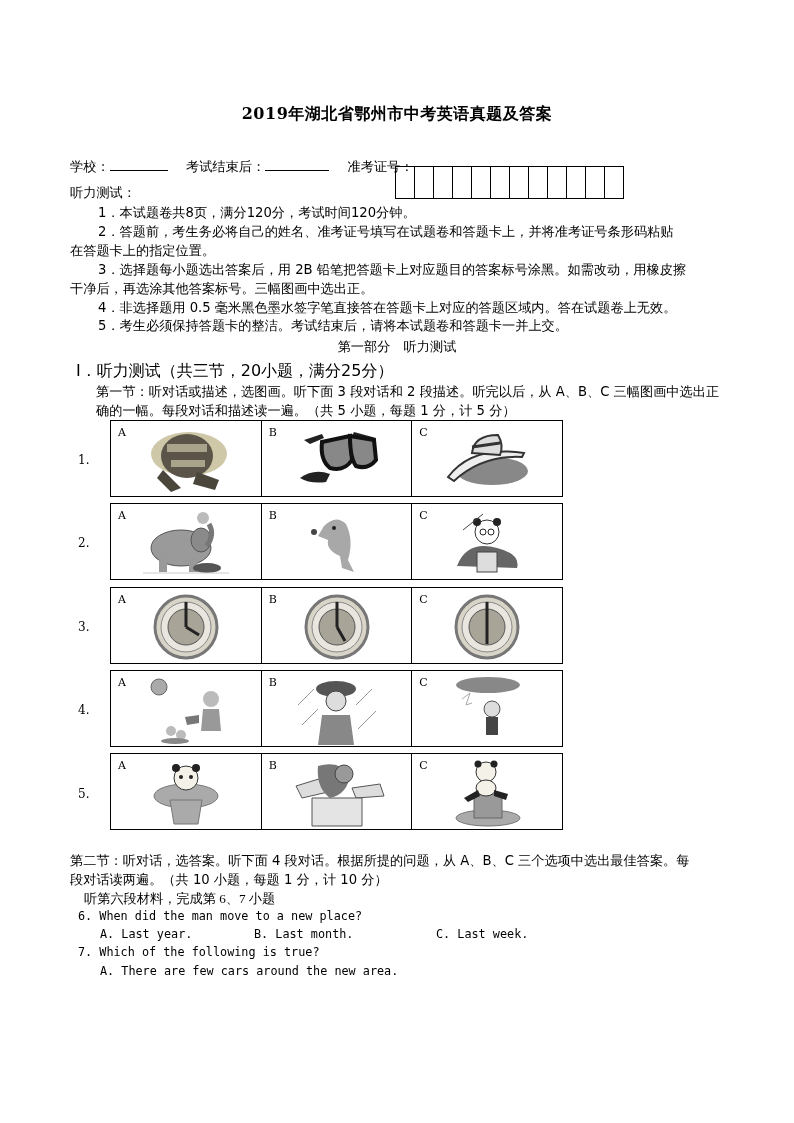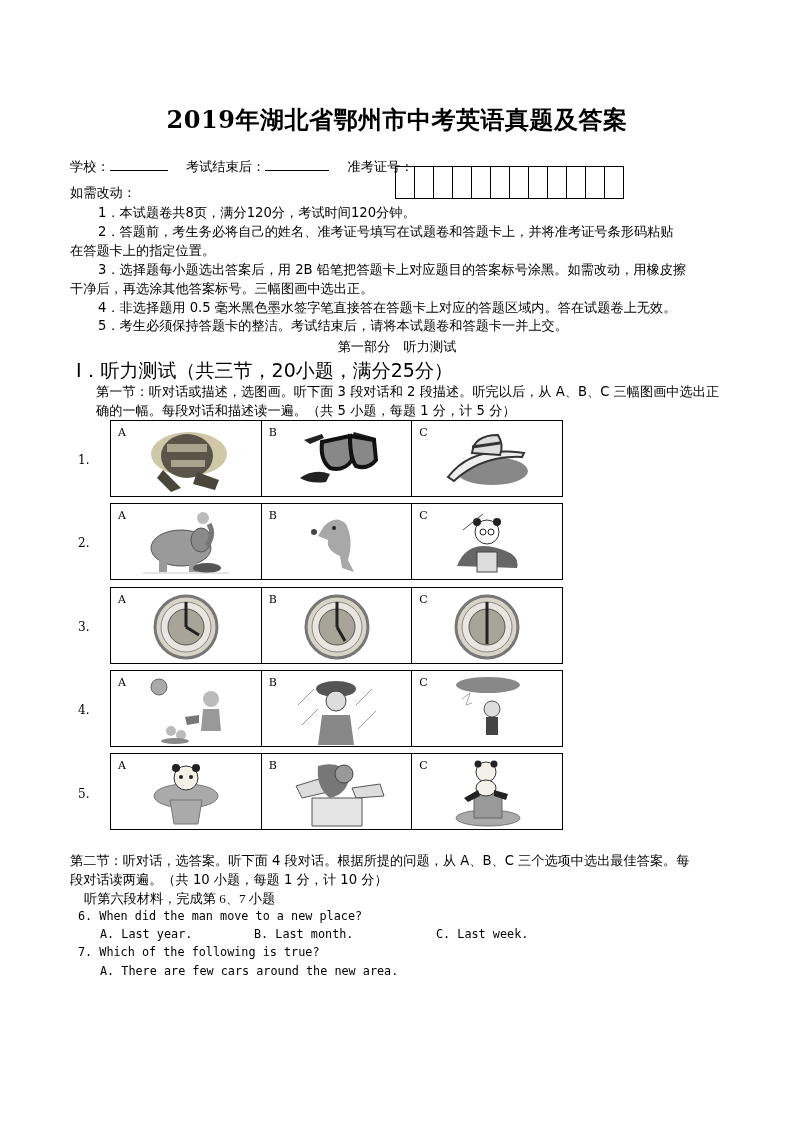--- a/index.html
+++ b/index.html
@@ -1,19 +1,19 @@
 <!DOCTYPE html>
 <html><head>
 <meta charset="utf-8">
 <style>
   html, body { margin:0; padding:0; background:#fff; }
   body { width:794px; height:1123px; position:relative; overflow:hidden;
          font-family:"DejaVu Serif", serif; color:#000; }
   .abs { position:absolute; }
-  .title { left:0; width:794px; top:104px; text-align:center; font-size:24px; font-weight:bold; letter-spacing:0.5px; }
+  .title { left:0; width:794px; top:104px; text-align:center; font-size:16px; font-weight:bold; letter-spacing:0.5px; }
   .txt { font-size:13.2px; line-height:19px; white-space:nowrap; font-family:"DejaVu Sans", sans-serif; }
   .blank { display:inline-block; border-bottom:1px solid #000; height:13px; vertical-align:baseline; }
   .idgrid { left:395px; top:166px; height:31px; display:flex; border:1.5px solid #000; border-right:none; }
   .idgrid .cell { width:18px; height:31px; border-right:1.5px solid #000; box-sizing:content-box; }
   .mono { font-family:"DejaVu Sans Mono", monospace; font-size:11.8px; line-height:18px; white-space:nowrap; }
   .row { left:110px; width:453px; height:75px; display:flex; border:1px solid #000; box-sizing:border-box; }
   .row .c { flex:1; position:relative; border-right:1px solid #000; }
   .row .c:last-child { border-right:none; }
   .row .lbl { position:absolute; left:7px; top:5px; font-size:11px; font-family:"DejaVu Serif", serif; }
   .row .pic { position:absolute; left:0; right:0; top:4px; bottom:2px; display:flex; align-items:center; justify-content:center; }
@@ -39,32 +39,32 @@
   <div class="cell"></div>
   <div class="cell"></div>
   <div class="cell"></div>
   <div class="cell"></div>
   <div class="cell"></div>
   <div class="cell"></div>
   <div class="cell"></div>
   <div class="cell"></div>
 </div>
 
-<div class="abs txt" style="left:70px; top:183px;">如需改动：</div>
+<div class="abs txt" style="left:70px; top:183px;">听力测试：</div>
 <div class="abs txt" style="left:98px; top:203px;">1．本试题卷共8页，满分120分，考试时间120分钟。</div>
 <div class="abs txt" style="left:98px; top:222px;">2．答题前，考生务必将自己的姓名、准考证号填写在试题卷和答题卡上，并将准考证号条形码粘贴</div>
 <div class="abs txt" style="left:70px; top:241px;">在答题卡上的指定位置。</div>
 <div class="abs txt" style="left:98px; top:260px;">3．选择题每小题选出答案后，用 2B 铅笔把答题卡上对应题目的答案标号涂黑。如需改动，用橡皮擦</div>
 <div class="abs txt" style="left:70px; top:279px;">干净后，再选涂其他答案标号。三幅图画中选出正。</div>
 <div class="abs txt" style="left:98px; top:298px;">4．非选择题用 0.5 毫米黑色墨水签字笔直接答在答题卡上对应的答题区域内。答在试题卷上无效。</div>
 <div class="abs txt" style="left:98px; top:316px;">5．考生必须保持答题卡的整洁。考试结束后，请将本试题卷和答题卡一并上交。</div>
 
 <div class="abs txt" style="left:0; width:794px; text-align:center; top:337px;">第一部分　听力测试</div>
 
-<div class="abs txt" style="left:76px; top:361px; font-size:19px;">Ⅰ．听力测试（共三节，20小题，满分25分）</div>
+<div class="abs txt" style="left:76px; top:361px; font-size:16px;">Ⅰ．听力测试（共三节，20小题，满分25分）</div>
 <div class="abs txt" style="left:96px; top:382px;">第一节：听对话或描述，选图画。听下面 3 段对话和 2 段描述。听完以后，从 A、B、C 三幅图画中选出正</div>
 <div class="abs txt" style="left:96px; top:401px;">确的一幅。每段对话和描述读一遍。（共 5 小题，每题 1 分，计 5 分）</div>
 
 <div class="abs qn" style="top:453px;">1.</div>
 <div class="abs row" style="top:420px; height:77px;">
   <div class="c">
     <span class="lbl">A</span>
     <div class="pic">
       <svg width="90" height="68" viewBox="0 0 90 68">
           <ellipse cx="48" cy="28" rx="38" ry="22" fill="#cfc8a8"></ellipse>

